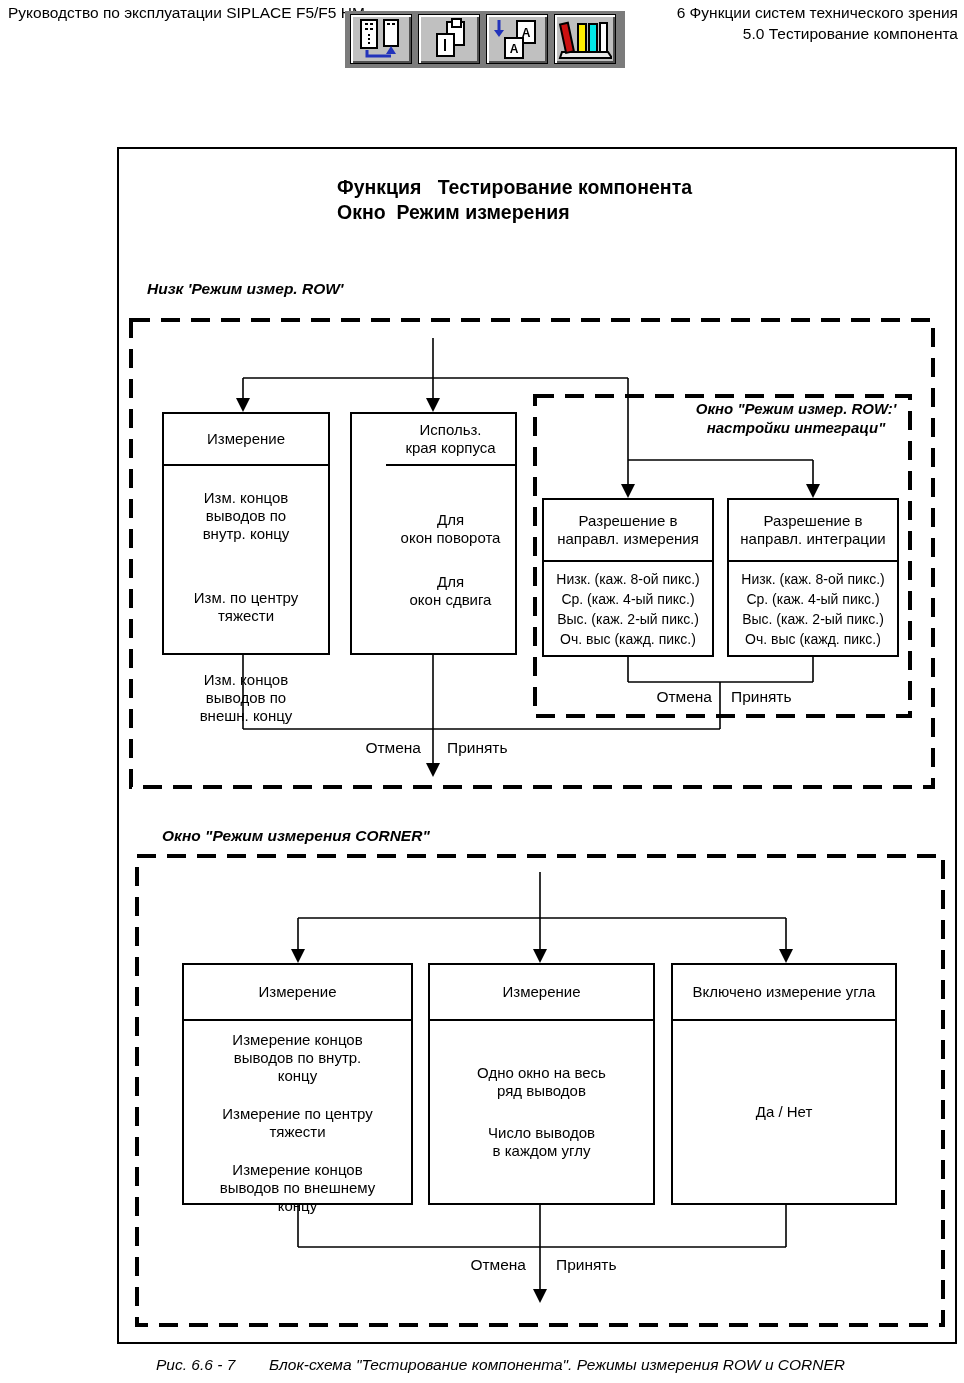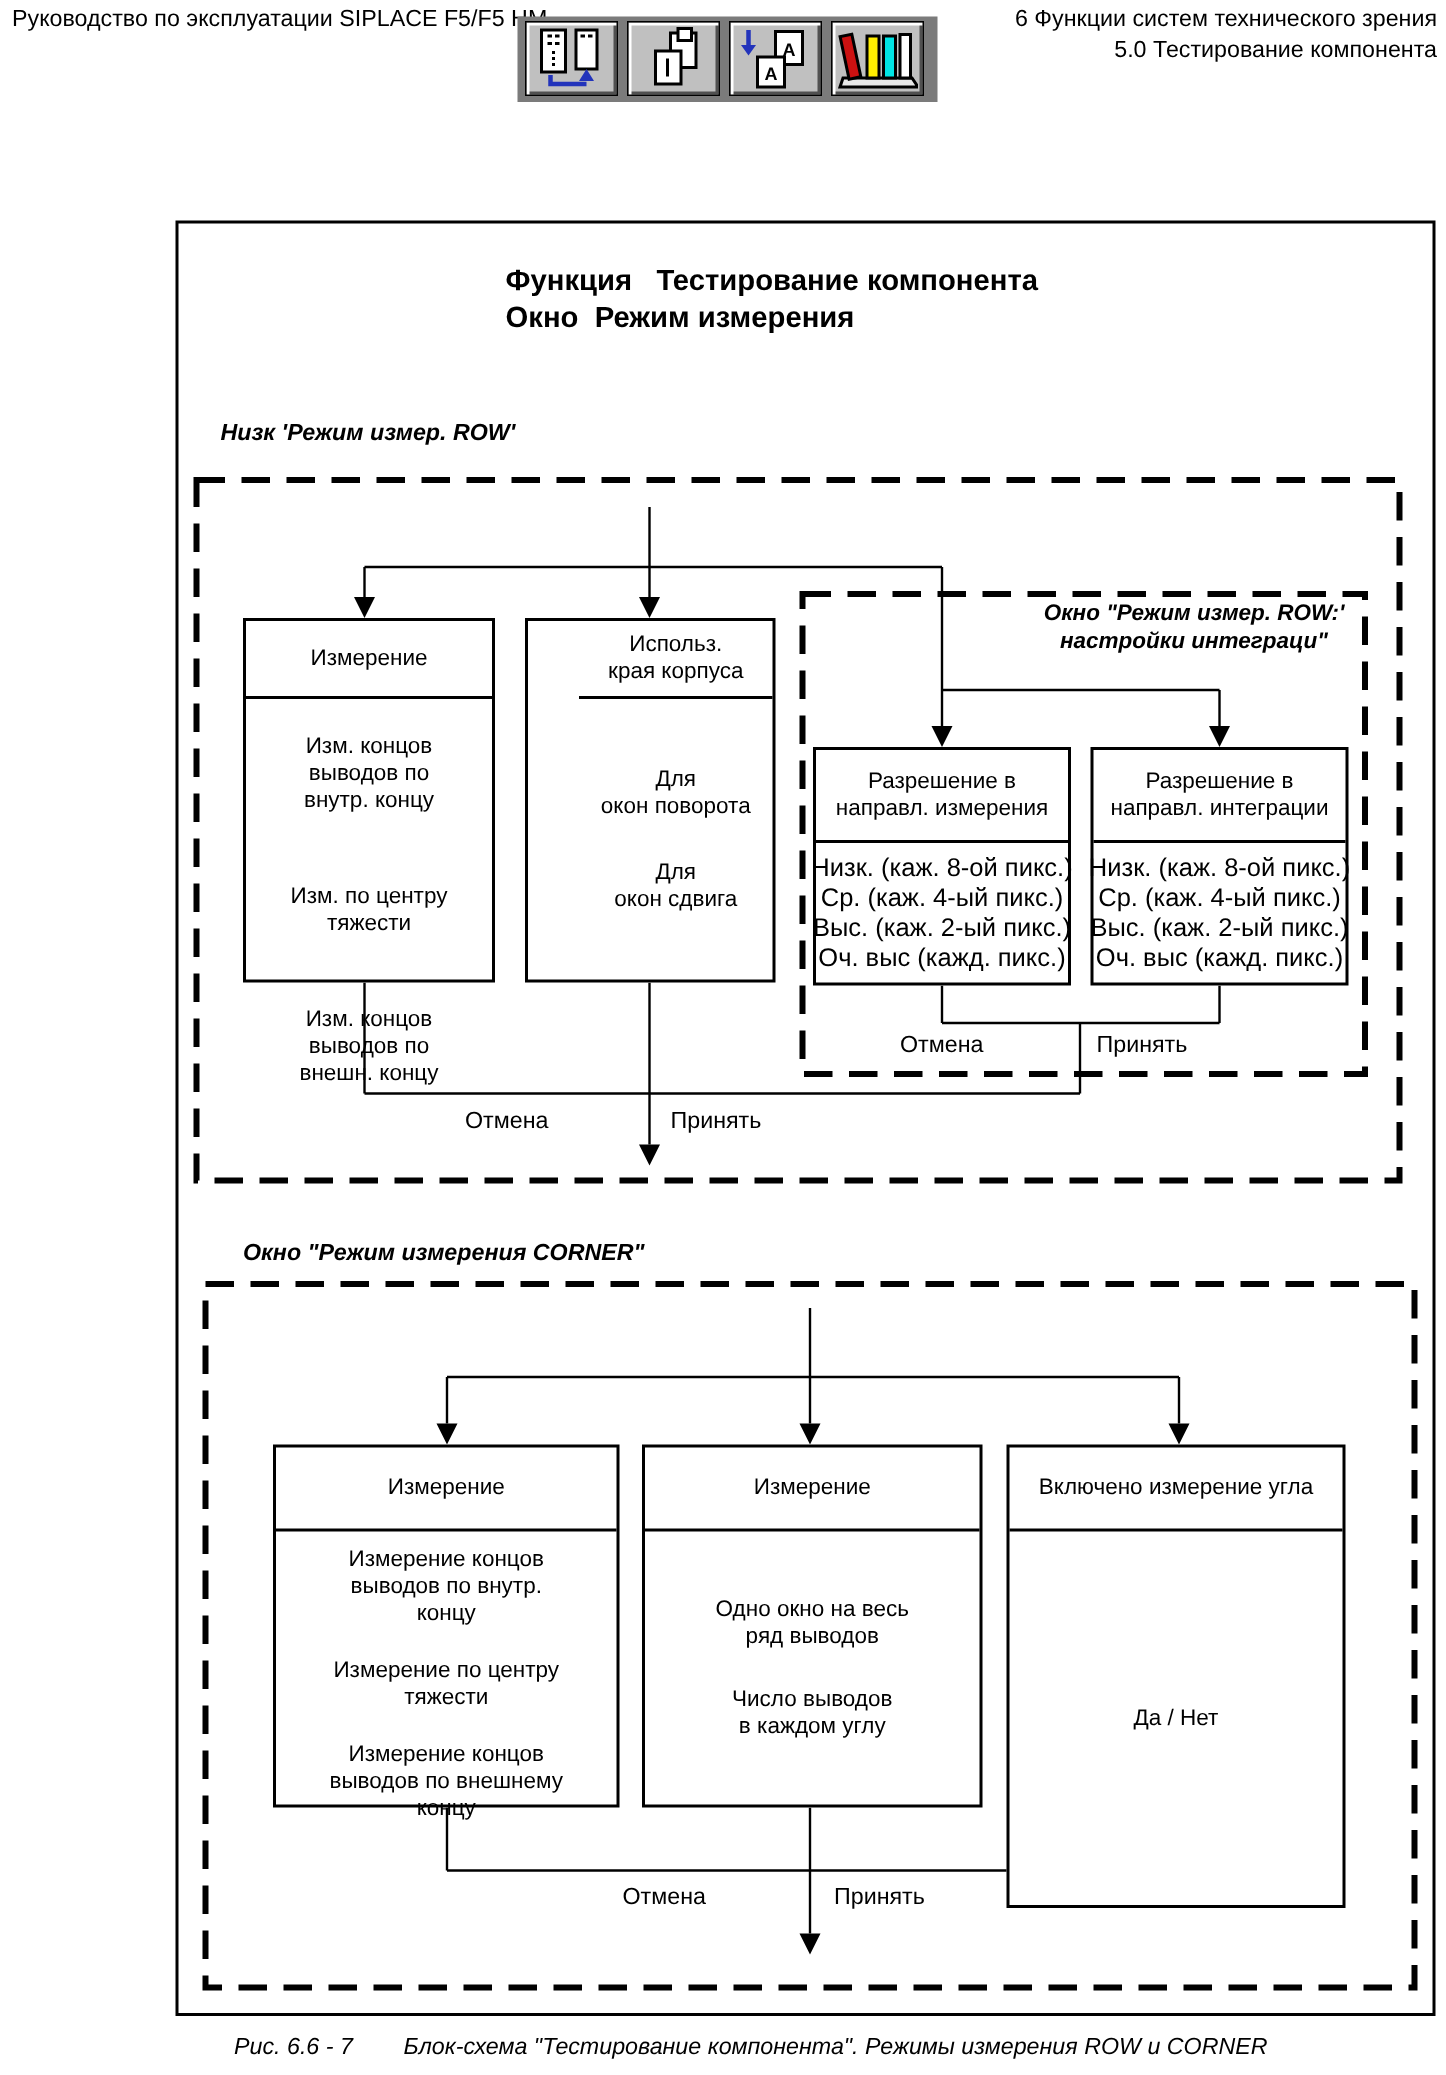--- a/index.html
+++ b/index.html
@@ -34,34 +34,34 @@
   .fbox-h{border-bottom:2px solid #000;display:flex;align-items:center;justify-content:center;
           text-align:center;font-size:15px;line-height:18px;}
   .fbox-b{flex:1;display:flex;flex-direction:column;align-items:center;justify-content:center;
           text-align:center;font-size:15px;line-height:18px;}
   .box-a{left:162px;top:412px;width:168px;height:243px;}
   .box-b{left:350px;top:412px;width:167px;height:243px;padding-left:34px;}
   .box-c{left:542px;top:498px;width:172px;height:159px;}
   .box-d{left:727px;top:498px;width:172px;height:159px;}
   .box-e{left:182px;top:963px;width:231px;height:242px;}
   .box-f{left:428px;top:963px;width:227px;height:242px;}
-  .box-g{left:671px;top:963px;width:226px;height:309px;justify-content:flex-end;}
+  .box-g{left:671px;top:963px;width:226px;height:242px;justify-content:flex-end;}
   .h50{height:50px;flex:0 0 50px;}
   .h60{height:60px;flex:0 0 60px;}
   .h54{height:54px;flex:0 0 54px;}
   .box-a .item{margin:23px 0;}
   .box-b .item{margin:13px 12px;}
   .box-e .item{margin:10px 0;}
   .box-f .item{margin:12px 0;}
-  .res-b{font-size:17px;line-height:20px;}
+  .res-b{font-size:14px;line-height:20px;}
   .res-b .item{white-space:nowrap;margin:0;}
 
   
   .btn-lbl{font-size:15.5px;z-index:3;}
-  .t-right{text-align:left;}
+  .t-right{text-align:right;}
 
   
   .overlay{left:0;top:0;z-index:1;}
 
   
   .caption{top:1356px;font-size:15.5px;font-style:italic;z-index:3;margin-left:39px;}
   .cap-num{left:117px;}
   .cap-text{left:230px;}
 </style>
 </head>

